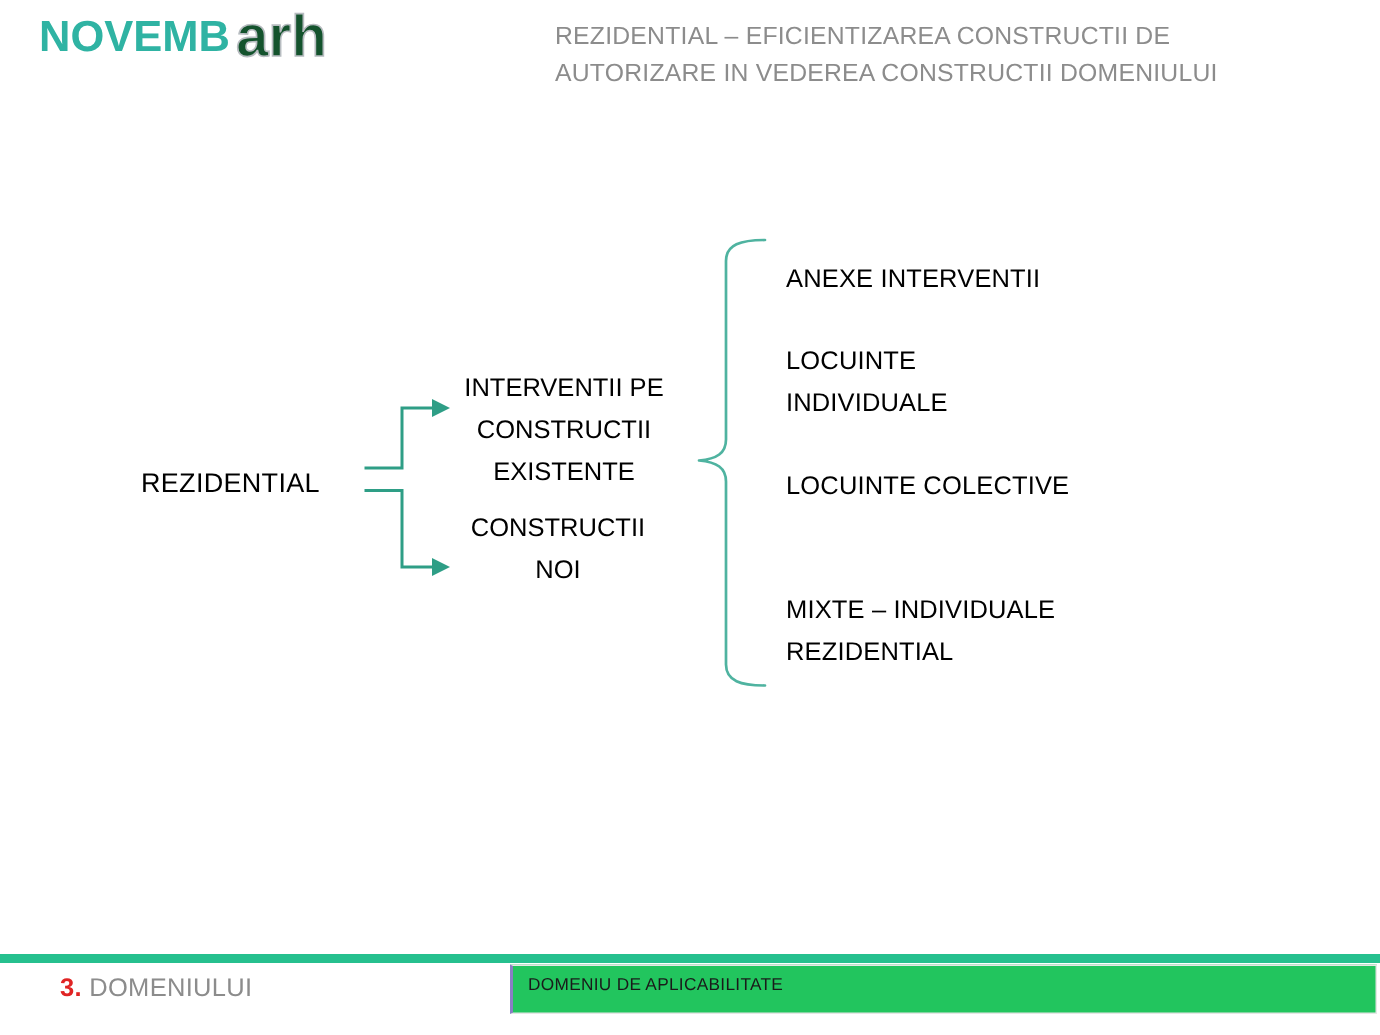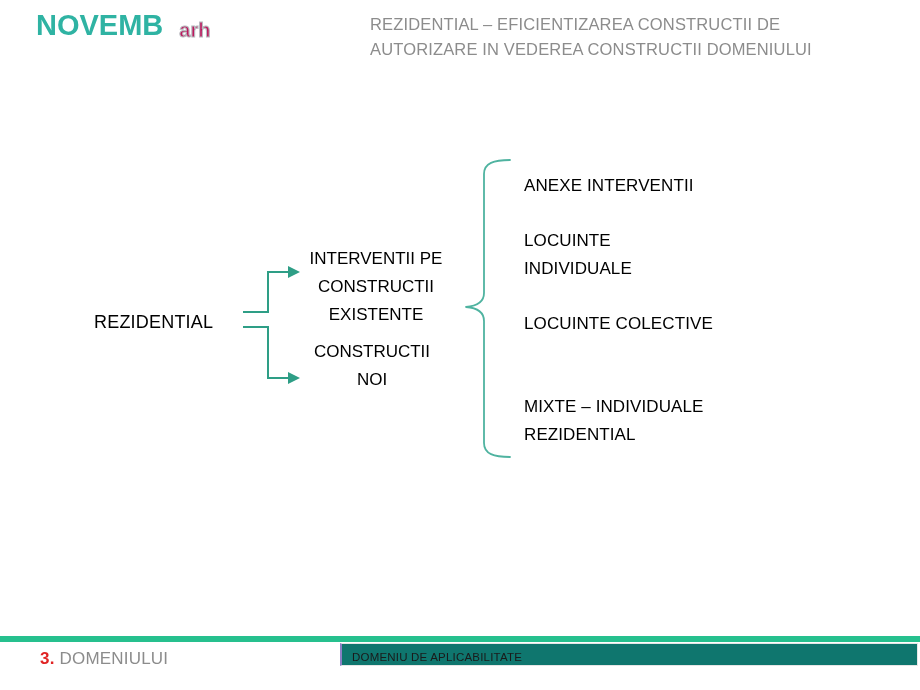--- a/index.html
+++ b/index.html
@@ -15,42 +15,42 @@
     position: relative;
     width: 920px;
     height: 690px;
     background: #ffffff;
     overflow: hidden;
   }
 
   
   #logo {
     position: absolute;
-    left: 36px;
+    left: 26px;
     top: 8px;
     height: 34px;
     display: flex;
-    align-items: flex-end;
+    align-items: center;
     letter-spacing: -0.5px;
   }
   #logo .logo-main {
     font-family: "Liberation Sans", sans-serif;
     font-size: 29px;
     font-weight: bold;
     color: #2fb3a3;
     letter-spacing: 0px;
   }
   #logo .logo-sub {
     font-family: "Liberation Sans", sans-serif;
-    font-size: 20px;
+    font-size: 39px;
     font-weight: bold;
-    color: #be185d;
+    color: #14532d;
     -webkit-text-stroke: 1.1px #b7bcc0;
     letter-spacing: 0px;
-    margin-left: 16px;
+    margin-left: 4px;
   }
 
   
   #header-title {
     position: absolute;
     left: 370px;
     top: 12px;
     width: 520px;
     font-size: 16.5px;
     line-height: 25px;
@@ -132,22 +132,22 @@
   }
   #footer-left .num {
     color: #e02424;
     font-weight: bold;
   }
   #footer-box {
     position: absolute;
     left: 340px;
     top: 643px;
     width: 578px;
-    height: 23px;
-    background: #0f766e;
+    height: 33px;
+    background: #22c55e;
     border: 1px solid #e6e6e6;
     border-left: 2px solid #8a7fc4;
     box-sizing: border-box;
   }
   #footer-box-label {
     position: absolute;
     left: 10px;
     top: 7px;
     font-size: 11.5px;
     color: #1a1a1a;

